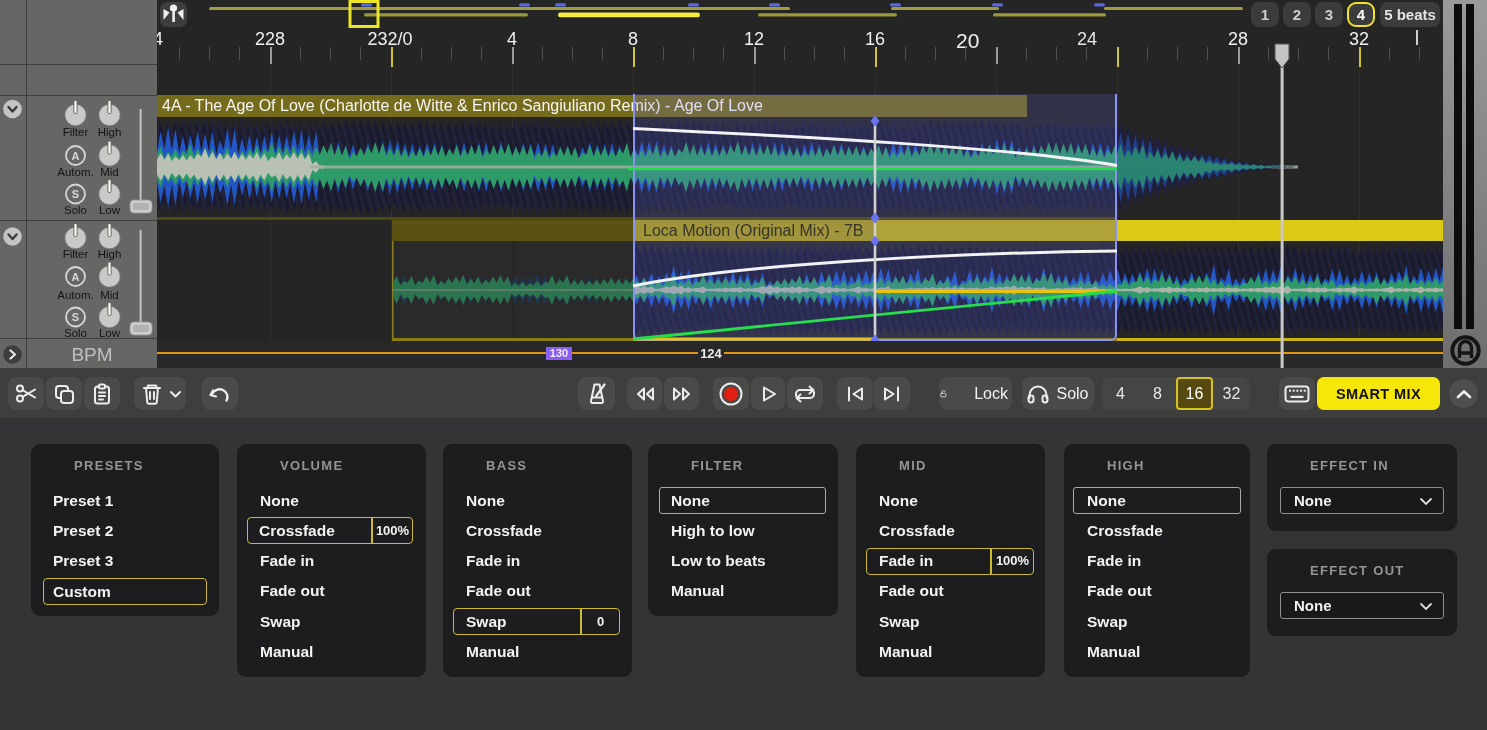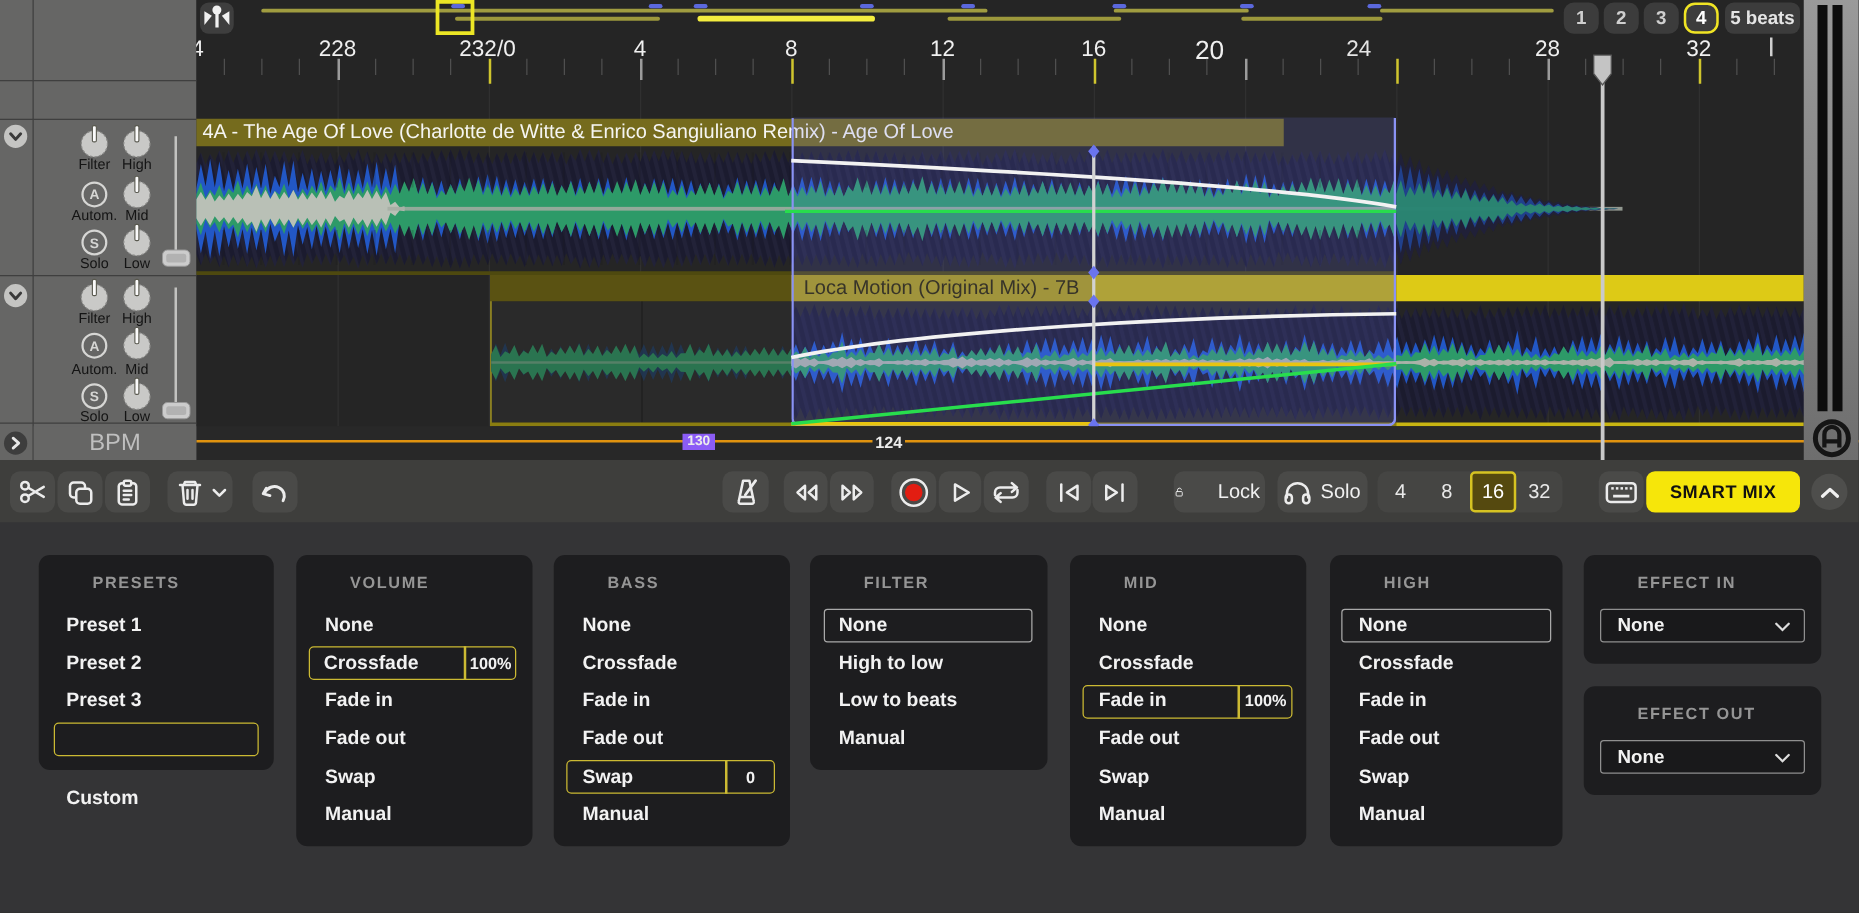--- a/index.html
+++ b/index.html
@@ -442,21 +442,21 @@
         <path d="M2,8 L8,2.5 L14,8" fill="none" stroke="#f0f0f0" stroke-width="2.6" stroke-linecap="round" stroke-linejoin="round"></path>
       </svg>
     </div>
 <div class="abs" style="left:0;top:418px;width:1487px;height:312px;background:#343436;"></div>
 <div class="panel" style="left:31px;top:444px;width:188px;height:172px;"></div>
     <div class="abs ptitle" style="left:43px;top:458px;">PRESETS</div>
 <div class="pitem" style="left:53px;top:492px;">Preset 1</div>
 <div class="pitem" style="left:53px;top:522px;">Preset 2</div>
 <div class="pitem" style="left:53px;top:552px;">Preset 3</div>
 <div class="ybox" style="left:43px;top:578px;width:164px;height:27px;"></div>
-<div class="pitem" style="left:53px;top:583px;margin-top:47px;">Custom</div>
+<div class="pitem" style="left:53px;top:583px;">Custom</div>
 <div class="panel" style="left:237px;top:444px;width:189px;height:233px;"></div>
     <div class="abs ptitle" style="left:249px;top:458px;">VOLUME</div>
 <div class="pitem" style="left:260px;top:492px;">None</div>
 <div class="ybox" style="left:247px;top:517px;width:166px;height:27px;"></div>
 <div class="abs" style="left:371px;top:517px;width:1.5px;height:27px;background:#ccba33;"></div>
 <div class="pitem" style="left:259px;top:522px;">Crossfade</div>
 <div class="pitem" style="left:372px;top:523px;width:41px;text-align:center;font-size:13px;">100%</div>
 <div class="pitem" style="left:260px;top:552px;">Fade in</div>
 <div class="pitem" style="left:260px;top:582px;">Fade out</div>
 <div class="pitem" style="left:260px;top:613px;">Swap</div>

